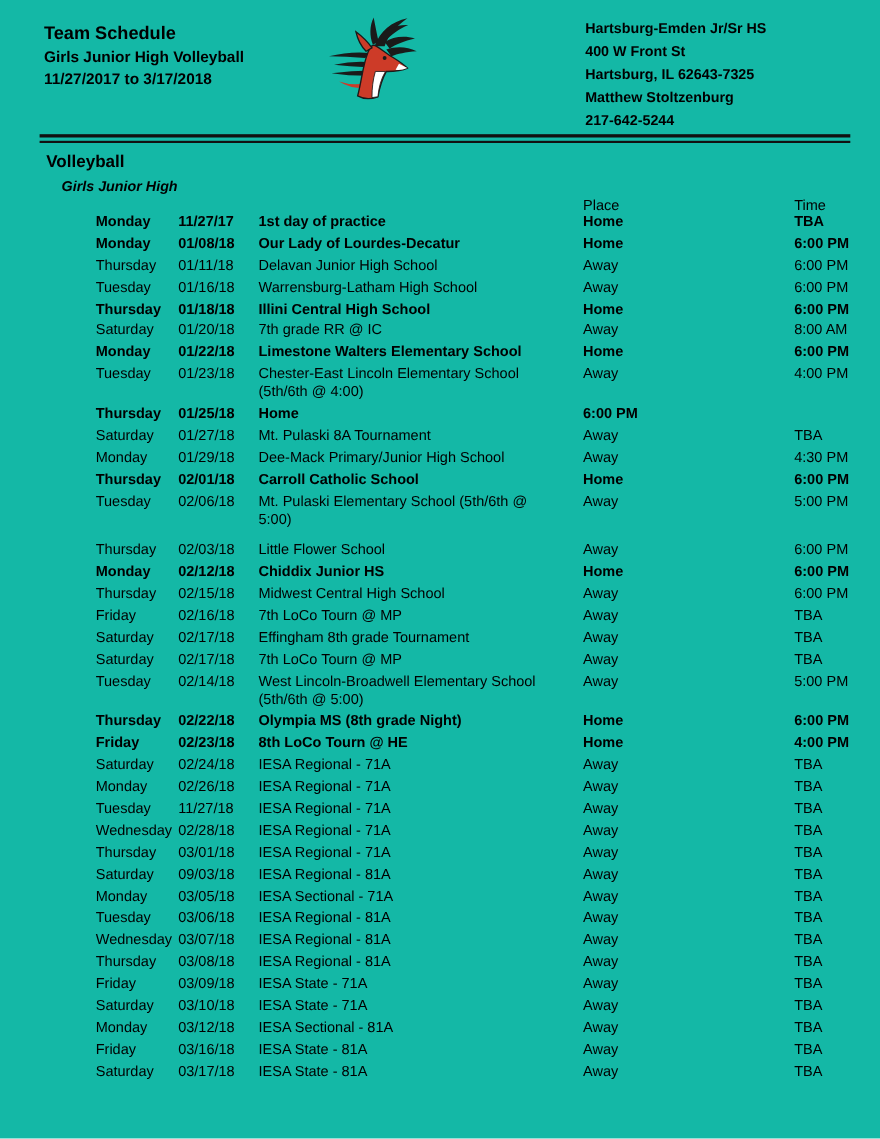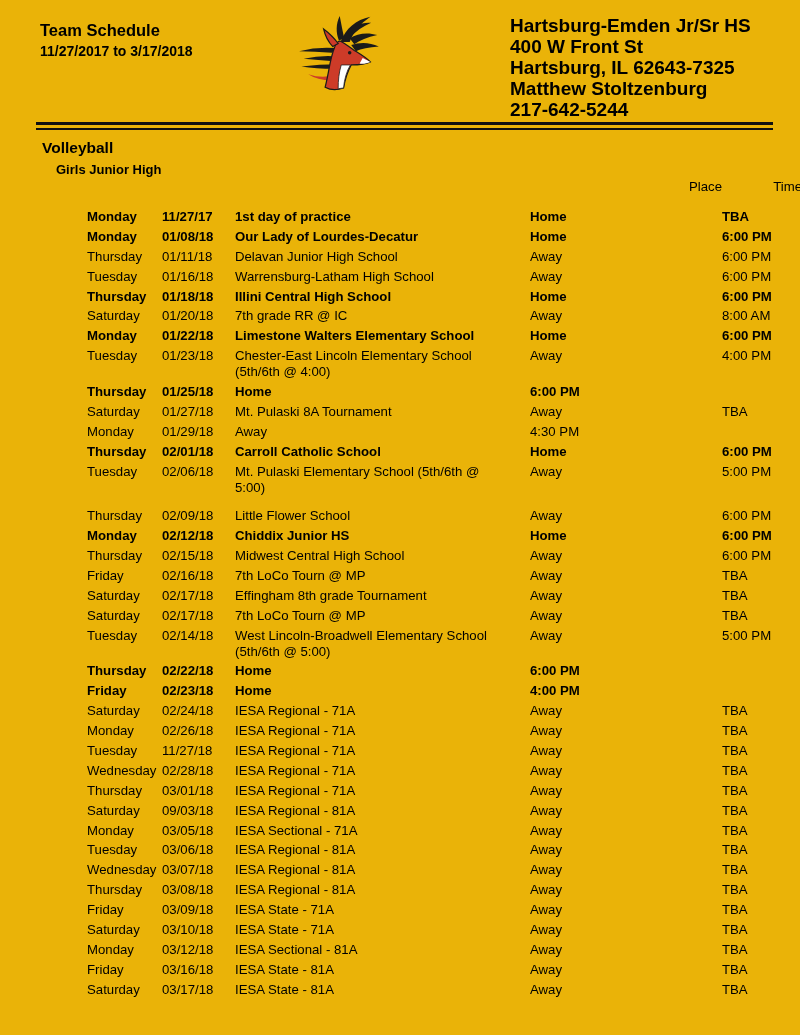--- a/index.html
+++ b/index.html
@@ -1,51 +1,52 @@
 <!DOCTYPE html>
 <html><head>
 <meta charset="utf-8">
 <style>
   * { margin:0; padding:0; box-sizing:border-box; }
   html,body { background:#fff; }
   body { font-family:"Liberation Sans", sans-serif; color:#000; }
-  .page { position:relative; width:800px; height:1035px; background:#eab308; overflow:hidden; }
+  .page { position:relative; width:800px; height:1035px; background:#14b8a6; overflow:hidden; }
 
   
   .hleft { position:absolute; left:40px; top:20px; }
   .h-title { font-size:16.5px; font-weight:700; line-height:21px; }
   .h-sub { font-size:14px; font-weight:700; line-height:20px; }
   .hlogo { position:absolute; left:296px; top:10px; width:92px; height:90px; }
   .hlogo svg { width:100%; height:100%; }
-  .hright { position:absolute; left:510px; top:15px; font-size:19px; font-weight:700; line-height:21px; }
+  .hright { position:absolute; left:532px; top:15px; font-size:13px; font-weight:700; line-height:21px; }
 
   
   .rule { position:absolute; left:36px; right:27px; top:122px; height:8px;
           border-top:3px solid #111; border-bottom:2px solid #111; }
 
   
   .sport-heading { position:absolute; left:42px; top:139px; font-size:15.5px; font-weight:700; }
-  .team-sub { position:absolute; left:56px; top:162px; font-size:13px; font-weight:700; }
+  .team-sub { position:absolute; left:56px; top:162px; font-size:13px; font-weight:700; font-style:italic; }
 
   
   .table { position:absolute; left:36px; top:180px; width:754px; font-size:13.2px; }
   .row { display:grid; grid-template-columns:75px 73px 295px 192px 80px;
          padding-left:51px; line-height:16px; margin-bottom:3.9px; }
-  .row.thead { line-height:13px; margin-bottom:16px;text-align:right; }
+  .row.thead { line-height:13px; margin-bottom:0; }
   .row.bold { font-weight:700; }
   .row.gap { margin-top:12.5px; }
   .c-opp { padding-right:20px; }
 </style>
 </head>
 <body>
 
 <div class="page">
 
   <div class="hleft">
     <div class="h-title">Team Schedule</div>
+    <div class="h-sub">Girls Junior High Volleyball</div>
     <div class="h-sub">11/27/2017 to 3/17/2018</div>
   </div>
 
   <div class="hlogo">
     <svg viewBox="0 0 120 110" xmlns="http://www.w3.org/2000/svg" aria-hidden="true">
 
       <g fill="#1a1a1a">
         <path d="M4 50 Q28 44 52 46 L47 52 Q24 50 4 50 Z"></path>
         <path d="M10 60 Q33 55 54 57 L50 63 Q28 62 10 60 Z"></path>
         <path d="M7 70 Q31 67 54 67 L50 73 Q26 73 7 70 Z"></path>
@@ -170,20 +171,21 @@
     <span class="c-day">Saturday</span>
     <span class="c-date">01/27/18</span>
     <span class="c-opp">Mt. Pulaski 8A Tournament</span>
     <span class="c-place">Away</span>
     <span class="c-time">TBA</span>
   </div>
 
   <div class="row">
     <span class="c-day">Monday</span>
     <span class="c-date">01/29/18</span>
+    <span class="c-opp">Dee-Mack Primary/Junior High School</span>
     <span class="c-place">Away</span>
     <span class="c-time">4:30 PM</span>
   </div>
 
   <div class="row bold">
     <span class="c-day">Thursday</span>
     <span class="c-date">02/01/18</span>
     <span class="c-opp">Carroll Catholic School</span>
     <span class="c-place">Home</span>
     <span class="c-time">6:00 PM</span>
@@ -192,21 +194,21 @@
   <div class="row">
     <span class="c-day">Tuesday</span>
     <span class="c-date">02/06/18</span>
     <span class="c-opp">Mt. Pulaski Elementary School (5th/6th @ 5:00)</span>
     <span class="c-place">Away</span>
     <span class="c-time">5:00 PM</span>
   </div>
 
   <div class="row gap">
     <span class="c-day">Thursday</span>
-    <span class="c-date">02/09/18</span>
+    <span class="c-date">02/03/18</span>
     <span class="c-opp">Little Flower School</span>
     <span class="c-place">Away</span>
     <span class="c-time">6:00 PM</span>
   </div>
 
   <div class="row bold">
     <span class="c-day">Monday</span>
     <span class="c-date">02/12/18</span>
     <span class="c-opp">Chiddix  Junior HS</span>
     <span class="c-place">Home</span>
@@ -249,27 +251,29 @@
     <span class="c-day">Tuesday</span>
     <span class="c-date">02/14/18</span>
     <span class="c-opp">West Lincoln-Broadwell Elementary School (5th/6th @ 5:00)</span>
     <span class="c-place">Away</span>
     <span class="c-time">5:00 PM</span>
   </div>
 
   <div class="row bold">
     <span class="c-day">Thursday</span>
     <span class="c-date">02/22/18</span>
+    <span class="c-opp">Olympia MS (8th grade Night)</span>
     <span class="c-place">Home</span>
     <span class="c-time">6:00 PM</span>
   </div>
 
   <div class="row bold">
     <span class="c-day">Friday</span>
     <span class="c-date">02/23/18</span>
+    <span class="c-opp">8th LoCo Tourn @ HE</span>
     <span class="c-place">Home</span>
     <span class="c-time">4:00 PM</span>
   </div>
 
   <div class="row">
     <span class="c-day">Saturday</span>
     <span class="c-date">02/24/18</span>
     <span class="c-opp">IESA Regional - 71A</span>
     <span class="c-place">Away</span>
     <span class="c-time">TBA</span>

